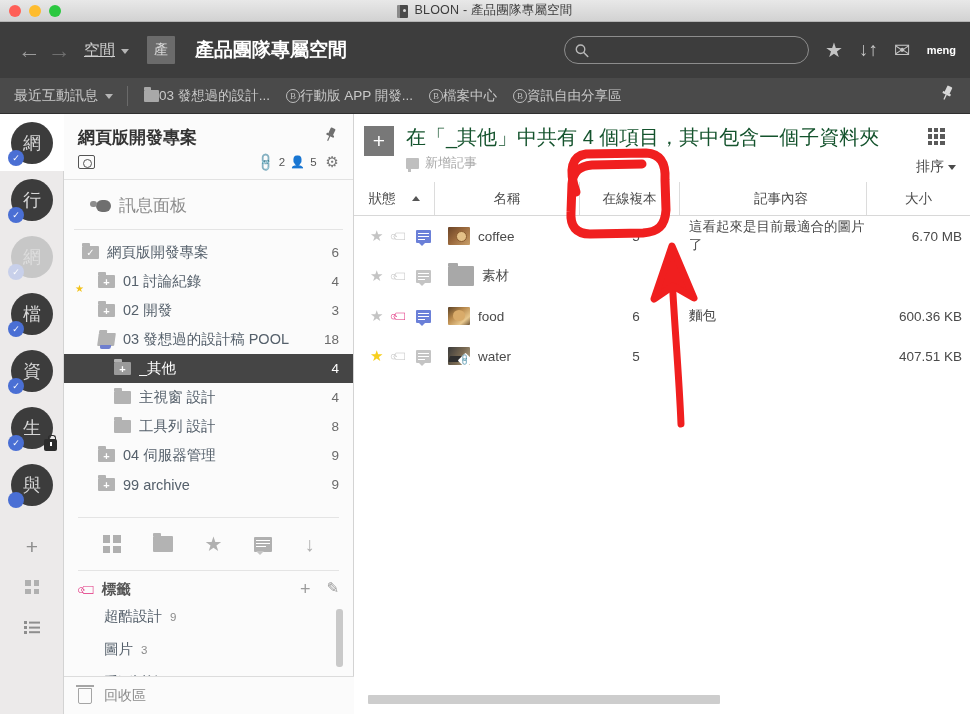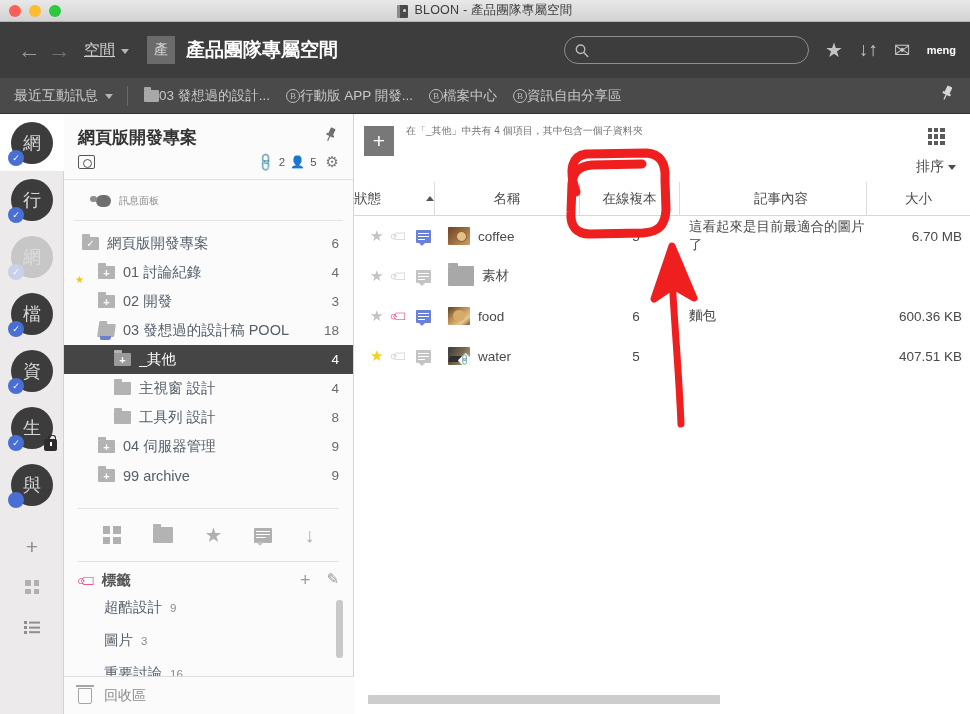--- a/index.html
+++ b/index.html
@@ -58,21 +58,21 @@
     width: 0; height: 0; border-left: 4.5px solid transparent;
     border-right: 4.5px solid transparent; border-top: 5px solid #b5b5b5;
     position: relative; top: 1px;
   }
   .space-badge {
     width: 28px; height: 28px; background: #6b6b6b; color: #d9d9d9;
     font-size: 14px; display: flex; align-items: center; justify-content: center;
     margin-left: 18px; border-radius: 1px;
   }
   .space-title {
-    color: #fff; font-size: 19px; font-weight: bold; margin-left: 11px;
+    color: #fff; font-size: 19px; font-weight: bold; margin-left: 20px;
     white-space: nowrap;
   }
   .hdr-right {
     margin-left: auto; display: flex; align-items: center; gap: 16px;
   }
   .searchbox {
     width: 245px; height: 28px; border: 1px solid #8d8d8d; border-radius: 14px;
     display: flex; align-items: center; padding: 0 10px; background: transparent;
   }
   .searchbox input {
@@ -172,21 +172,21 @@
     border-radius: 50%; border: 1.5px solid #555;
   }
   .meta-right { margin-left: auto; display: flex; align-items: center; gap: 5px; }
   .meta-cnt { font-size: 11.5px; color: #555; }
   .link-ico { color: #3fb950; font-size: 13px; transform: rotate(-45deg); }
   .person-ico { color: #555; font-size: 12px; }
   .gear { color: #777; font-size: 15px; cursor: pointer; margin-left: 4px; }
 
   .msgpanel {
     display: flex; align-items: center; gap: 8px; padding: 14px 14px 12px 22px;
-    font-size: 10px; color: #8b8b8b; border-bottom: 1px solid #e4e4e4;
+    font-size: 17px; color: #8b8b8b; border-bottom: 1px solid #e4e4e4;
     margin: 0 10px; cursor: pointer;
   }
   .bubble {
     width: 15px; height: 12px; background: #6f6f6f; border-radius: 7px;
     position: relative;
   }
   .bubble::before {
     content: ""; position: absolute; left: -6px; top: 1px; width: 7px; height: 6px;
     background: #8d8d8d; border-radius: 4px;
   }
@@ -272,21 +272,21 @@
 
   
   .main { position: absolute; left: 354px; top: 114px; width: 616px; height: 600px; background: #fff; }
   .main-head { display: flex; align-items: flex-start; padding: 10px 14px 0 10px; }
   .addbtn {
     width: 30px; height: 30px; background: #787878; color: #fff; font-size: 21px;
     display: flex; align-items: center; justify-content: center; cursor: pointer;
     flex: 0 0 auto; margin-top: 2px;
   }
   .head-texts { margin-left: 12px; }
-  .head-title { font-size: 10px; color: #737373; white-space: nowrap; }
+  .head-title { font-size: 20px; color: #14532d; white-space: nowrap; }
   .add-note {
     display: flex; align-items: center; gap: 6px; font-size: 13px;
     color: #a8a8a8; margin-top: 3px; cursor: pointer;
   }
   .note-ico {
     width: 13px; height: 11px; background: #bfbfbf; border-radius: 1px; position: relative;
   }
   .note-ico::after {
     content: ""; position: absolute; left: 2px; bottom: -3px; width: 3px; height: 3px;
     background: #bfbfbf;
@@ -656,20 +656,24 @@
       <span>回收區</span>
     </div>
   </div>
 
   <div class="main">
 
     <div class="main-head">
       <div class="addbtn">+</div>
       <div class="head-texts">
         <div class="head-title">在「_其他」中共有 4 個項目，其中包含一個子資料夾</div>
+        <div class="add-note">
+          <span class="note-ico"></span>
+          <span>新增記事</span>
+        </div>
       </div>
       <div class="head-right">
         <span class="grid9">
           <i></i>
             <i></i>
             <i></i>
             <i></i>
             <i></i>
             <i></i>
             <i></i>
@@ -677,21 +681,21 @@
             <i></i>
           </span>
         <span class="sortmenu">
           <span>排序</span>
           <span class="caret-dark"></span>
         </span>
       </div>
     </div>
 
     <div class="colhead">
-      <span class="ch c-status" style="justify-content:space-between;padding-left:0">
+      <span class="ch c-status" style="justify-content:center;padding-left:0">
         <span>狀態</span>
         <span class="sort-caret"></span>
       </span>
       <span class="ch c-name bordered" style="justify-content:center;padding-left:0">名稱</span>
       <span class="ch c-copy bordered" style="justify-content:center;padding-left:0">在線複本</span>
       <span class="ch c-note bordered" style="justify-content:center;padding-left:16px">記事內容</span>
       <span class="ch c-size bordered" style="justify-content:center;padding-right:0">大小</span>
     </div>
 
     <div class="row">

